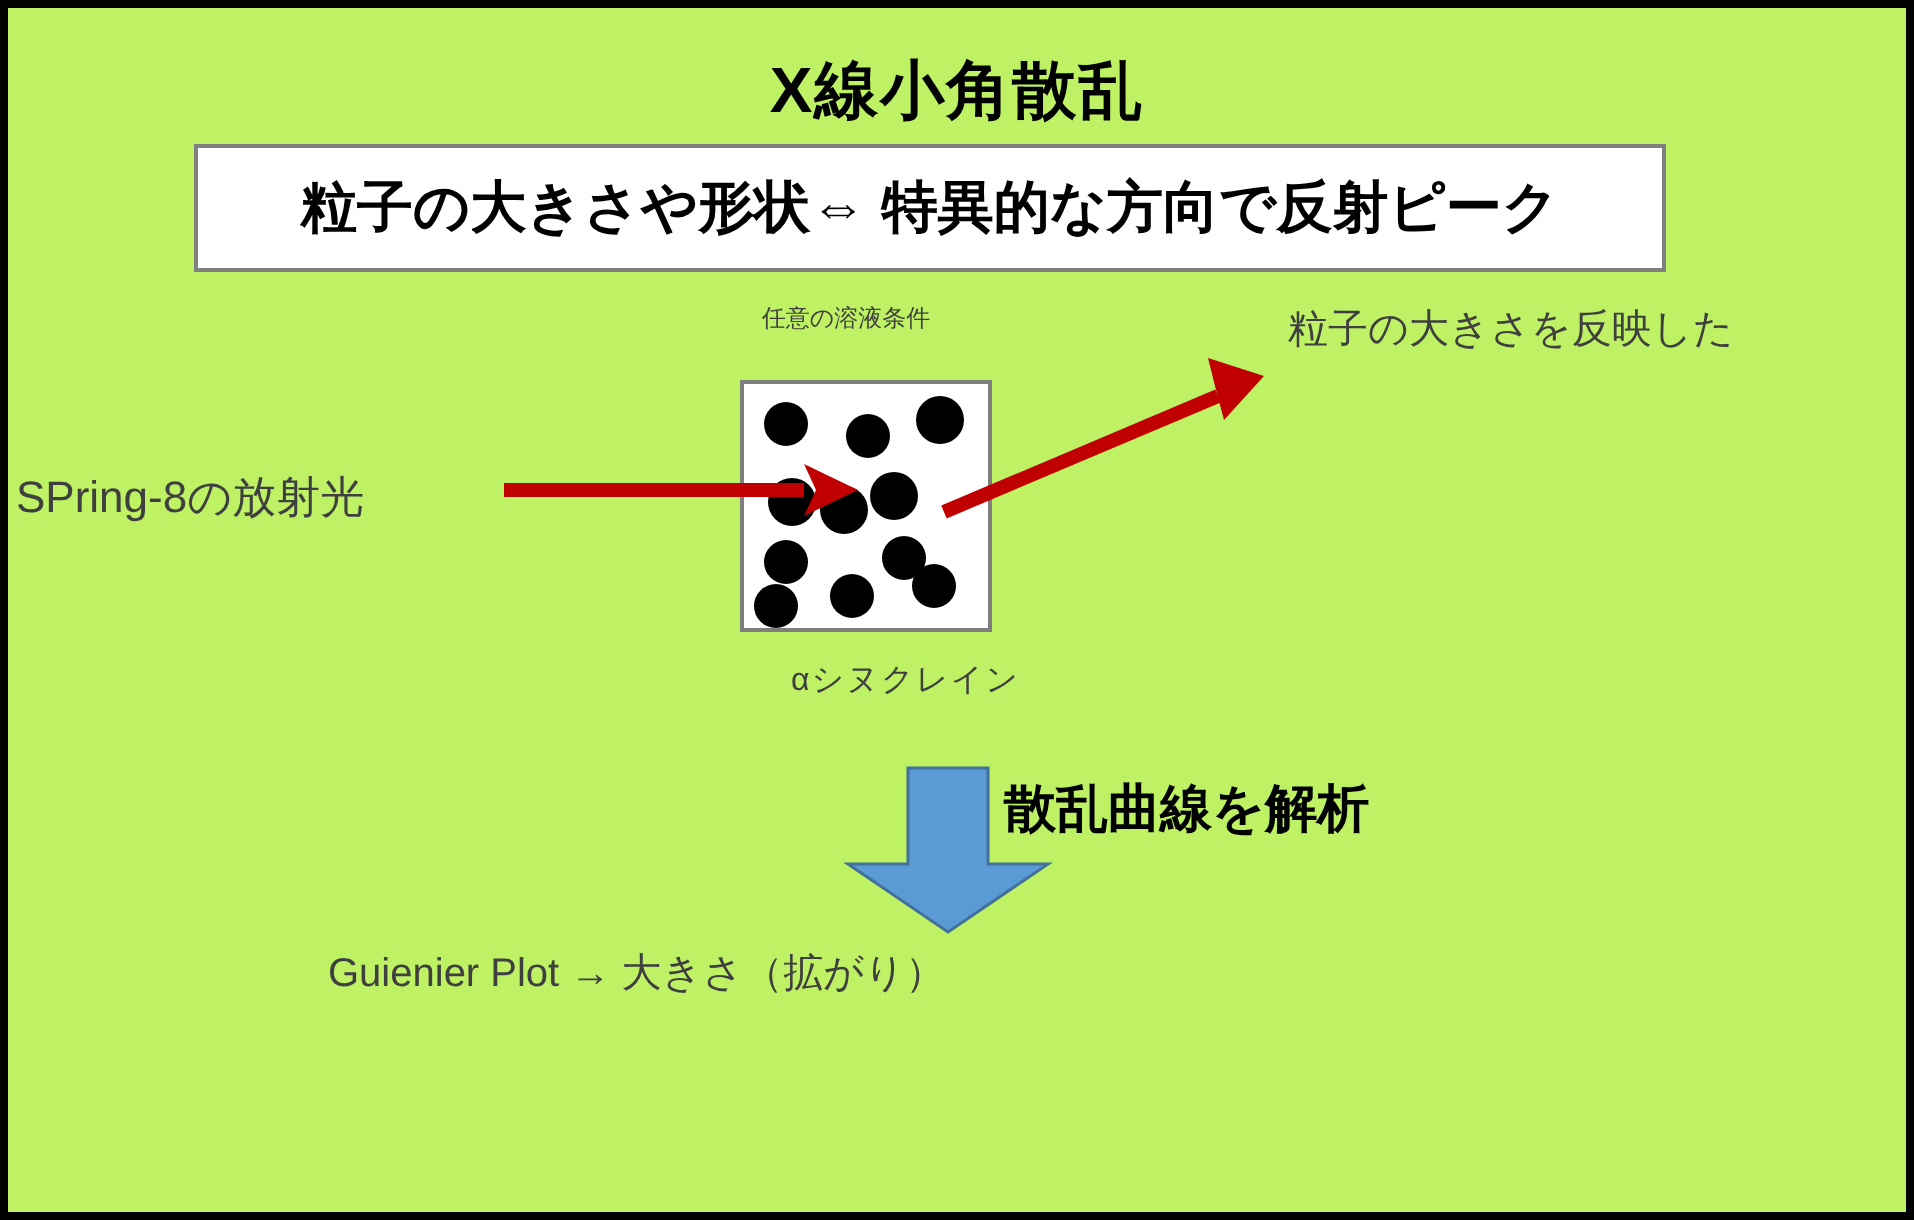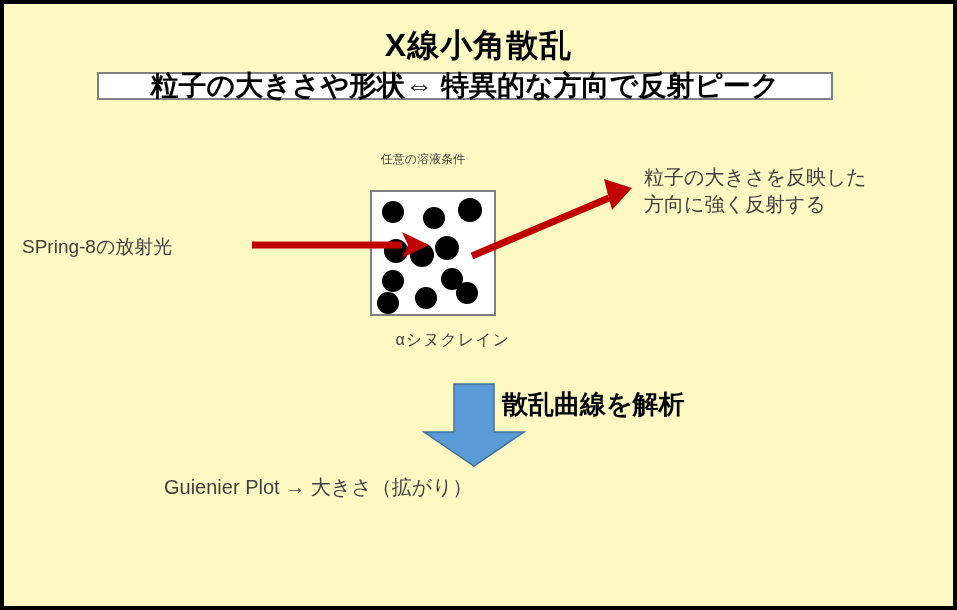--- a/index.html
+++ b/index.html
@@ -33,21 +33,21 @@
     letter-spacing: 1px;
     white-space: nowrap;
   }
 
   
   .subtitle-box {
     position: absolute;
     left: 93px;
     top: 68px;
     width: 736px;
-    height: 28px;
+    height: 64px;
     box-sizing: border-box;
     border: 2px solid #808080;
     background: #ffffff;
     display: flex;
     align-items: center;
     justify-content: center;
   }
   .subtitle-box-text {
     font-size: 28px;
     font-weight: bold;
@@ -84,35 +84,34 @@
     text-align: right;
     font-size: 16px;
     color: #3f3f3f;
     letter-spacing: 1px;
     white-space: nowrap;
   }
 
   
   .beam-label {
     position: absolute;
-    left: 18px;
+    left: 4px;
     top: 230px;
-    font-size: 19px;
+    font-size: 22px;
     color: #3f3f3f;
     white-space: nowrap;
   }
   .scatter-label {
     position: absolute;
     left: 640px;
     top: 148px;
     font-size: 20px;
     color: #3f3f3f;
     line-height: 1.35;
     white-space: nowrap;
-    margin-top: 12px;
   }
 
   
   .arrows {
     position: absolute;
     left: 0;
     top: 0;
     width: 957px;
     height: 610px;
     pointer-events: none;
@@ -138,21 +137,21 @@
     color: #3f3f3f;
     line-height: 1.38;
   }
   .plot-list-row {
     white-space: pre;
   }
 </style>
 </head>
 <body>
 
-<div id="slide" style="border-color: rgb(0, 0, 0); background: #fef9c3;">
+<div id="slide" style="border-color: rgb(0, 0, 0); background: #bef264;">
 
   <div class="slide-title">X線小角散乱</div>
 
   <div class="subtitle-box">
     <span class="subtitle-box-text">粒子の大きさや形状⇔ 特異的な方向で反射ピーク</span>
   </div>
 
   <div class="sample-caption-top">任意の溶液条件</div>
 
   <div class="sample-box" style="left: 366px; top: 186px; width: 126px; height: 126px; border-color: rgb(127, 127, 127);"></div>
@@ -172,21 +171,20 @@
         <circle cx="463" cy="289" r="11" fill="#000000"></circle>
       </g>
   </svg>
 
   <div class="sample-caption-bottom">αシヌクレイン</div>
 
   <div class="beam-label">SPring-8の放射光</div>
 
   <div class="scatter-label">
     <div>粒子の大きさを反映した</div>
-    <div>方向に強く反射する</div>
   </div>
 
   <svg class="arrows" viewBox="0 0 957 610" xmlns="http://www.w3.org/2000/svg">
 
     <g>
       <line id="inc-line" x1="248" y1="241" x2="398" y2="241" stroke="#C00000" stroke-width="7"></line>
       <polygon id="inc-head" points="398,228 425,241 398,254 404,241" fill="#C00000"></polygon>
     </g>
 
     <g>

